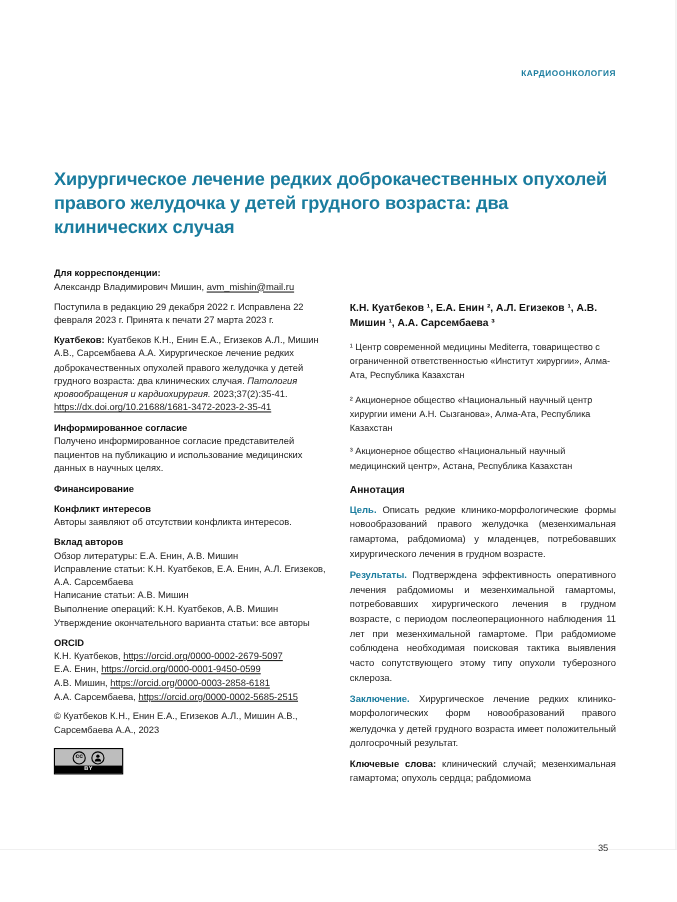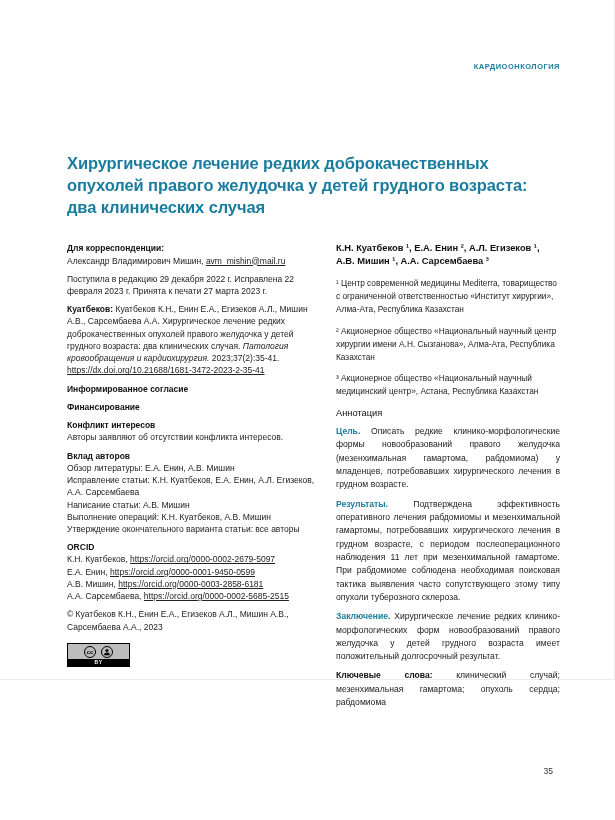--- a/index.html
+++ b/index.html
@@ -6,47 +6,47 @@
   html, body { margin: 0; padding: 0; }
   body {
     width: 615px; height: 820px;
     background: #ffffff;
     font-family: "Liberation Sans", "DejaVu Sans", sans-serif;
     color: #1c1c1c;
     --accent: #1a7c9e;
   }
   .page {
     position: relative;
-    width: 615px; height: 680px;
-    padding: 62px 55px 0 67px;
+    width: 615px; height: 773px;
+    padding: 62px 55px 0 49px;
     box-shadow: inset -1px 0 0 #ececec, inset 0 -1px 0 #ececec;
   }
   .running-head {
     text-align: right;
     font-size: 7.5px; font-weight: 700;
     letter-spacing: 0.5px;
     color: var(--accent);
   }
   .article-title {
     margin: 82px 0 0 0;
     font-size: 16.5px; line-height: 1.32;
     font-weight: 700;
     color: var(--accent);
     letter-spacing: -0.1px;
   }
   .columns { display: flex; gap: 12px; margin-top: 24px; }
   .col-left { flex: 0 0 257px; font-size: 8.5px; line-height: 1.44; color: #222; }
-  .col-right { flex: 1; font-size: 8.6px; line-height: 1.5; color: #222; }
+  .col-right { flex: 1; font-size: 8.6px; line-height: 1.5; color: #222; margin-top: 32px; }
   .block { margin: 0 0 6px 0; }
   .h { font-weight: 700; color: #111; }
   a { color: inherit; text-decoration: underline; cursor: pointer; }
   .italic { font-style: italic; }
   .authors { font-weight: 700; font-size: 9.3px; line-height: 1.4; margin: 0 0 9px 0; color: #111; }
   .affil { margin: 0 0 9px 0; line-height: 1.55; font-size: 8.3px; }
-  .abs-head { font-weight: 400; font-size: 9.3px; margin: 3px 0 4px 0; color: #111; }
+  .abs-head { font-weight: 700; font-size: 9.3px; margin: 3px 0 4px 0; color: #111; }
   .abs-p { text-align: justify; margin: 0 0 6px 0; line-height: 1.55; }
   .lead { font-weight: 700; color: var(--accent); }
   .lead.dark { color: #111; }
   .page-number { position: absolute; top: 766px; right: 62px; font-size: 8.5px; color: #333; }
 
   .cc-badge { width: 63px; margin-top: 10px; border: 1px solid #000; background: #bdbdbd; }
   .cc-top { display: flex; justify-content: center; align-items: center; gap: 5px; padding: 2px 0 1px 0; }
   .cc-circle {
     width: 12px; height: 12px;
     border: 1.3px solid #000; border-radius: 50%;
@@ -83,20 +83,21 @@
       <p class="block">
         <span class="h">Куатбеков:</span>
         <span>Куатбеков К.Н., Енин Е.А., Егизеков А.Л., Мишин А.В., Сарсембаева А.А. Хирургическое лечение редких доброкачественных опухолей правого желудочка у детей грудного возраста: два клинических случая.</span>
         <span class="italic">Патология кровообращения и кардиохирургия.</span>
         <span>2023;37(2):35-41.</span>
         <a>https://dx.doi.org/10.21688/1681-3472-2023-2-35-41</a>
       </p>
 
       <div class="block">
         <div class="h">Информированное согласие</div>
+        <div>Получено информированное согласие представителей пациентов на публикацию и использование медицинских данных в научных целях.</div>
       </div>
 
       <div class="block">
         <div class="h">Финансирование</div>
       </div>
 
       <div class="block">
         <div class="h">Конфликт интересов</div>
         <div>Авторы заявляют об отсутствии конфликта интересов.</div>
       </div>

